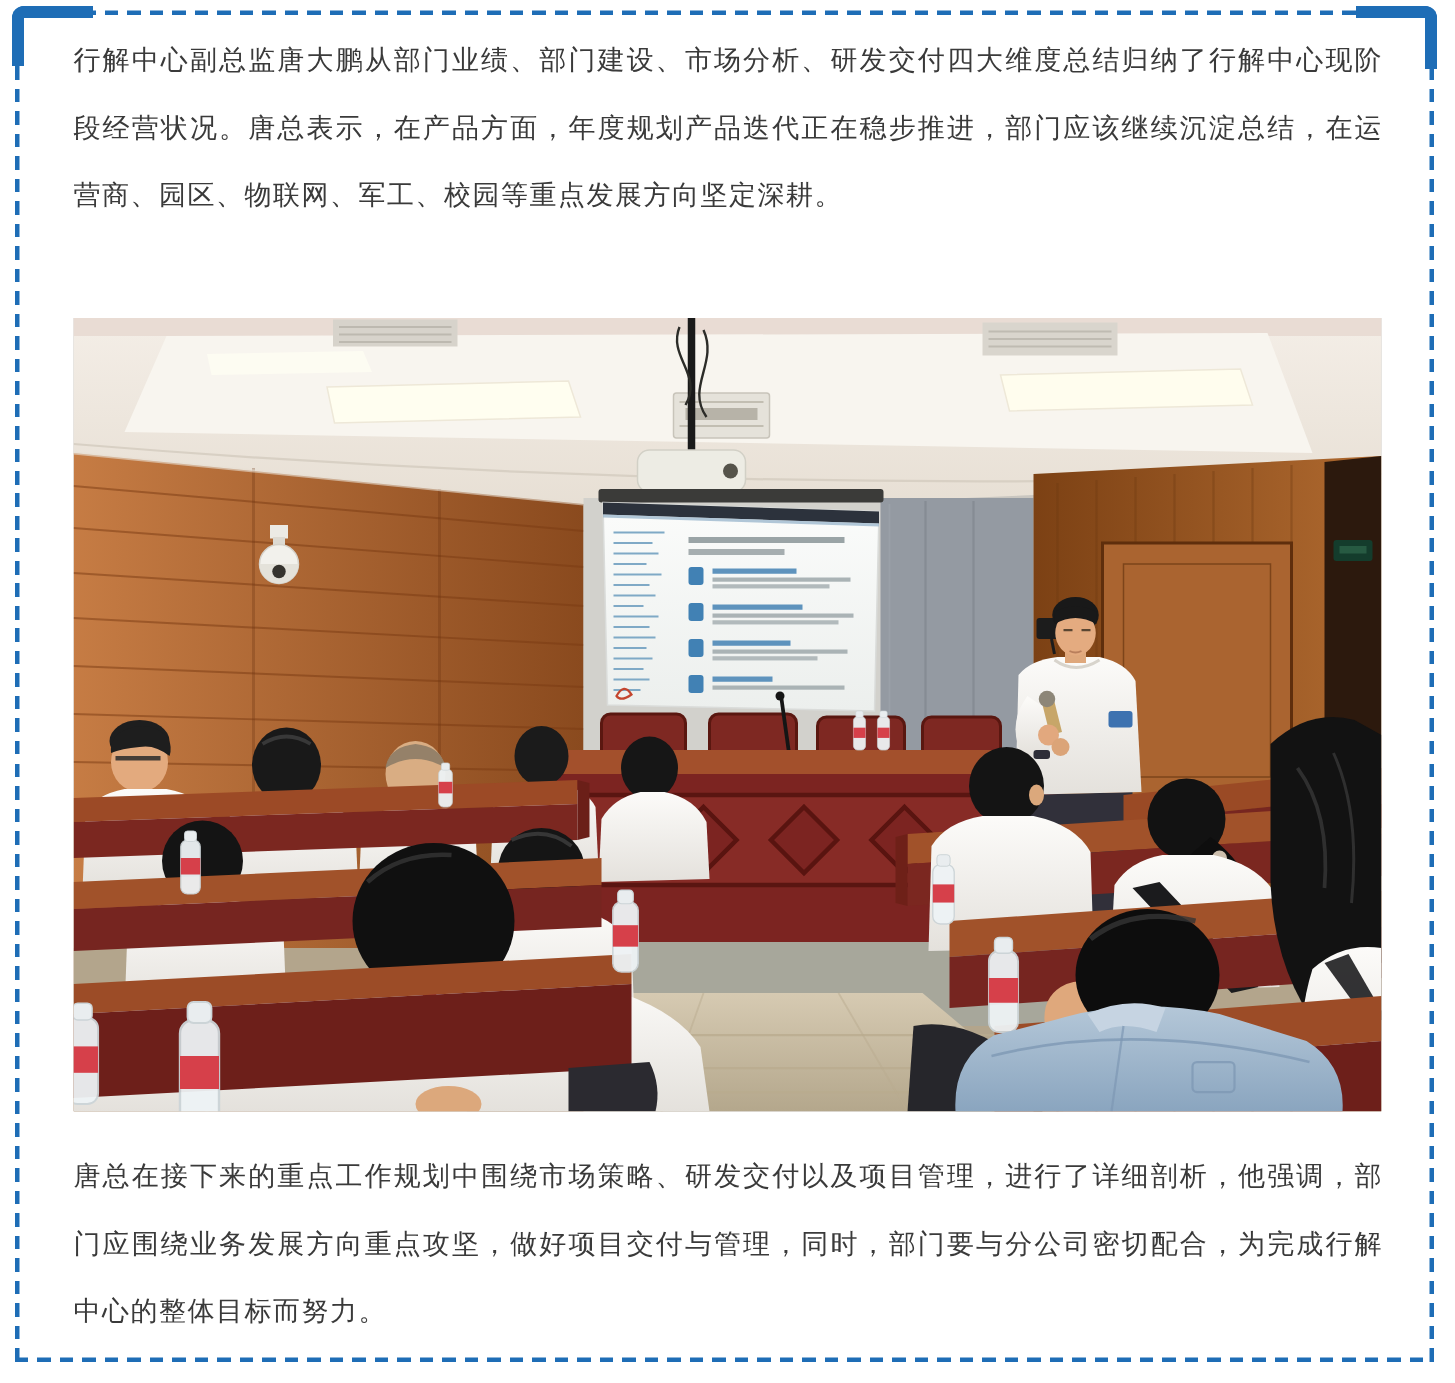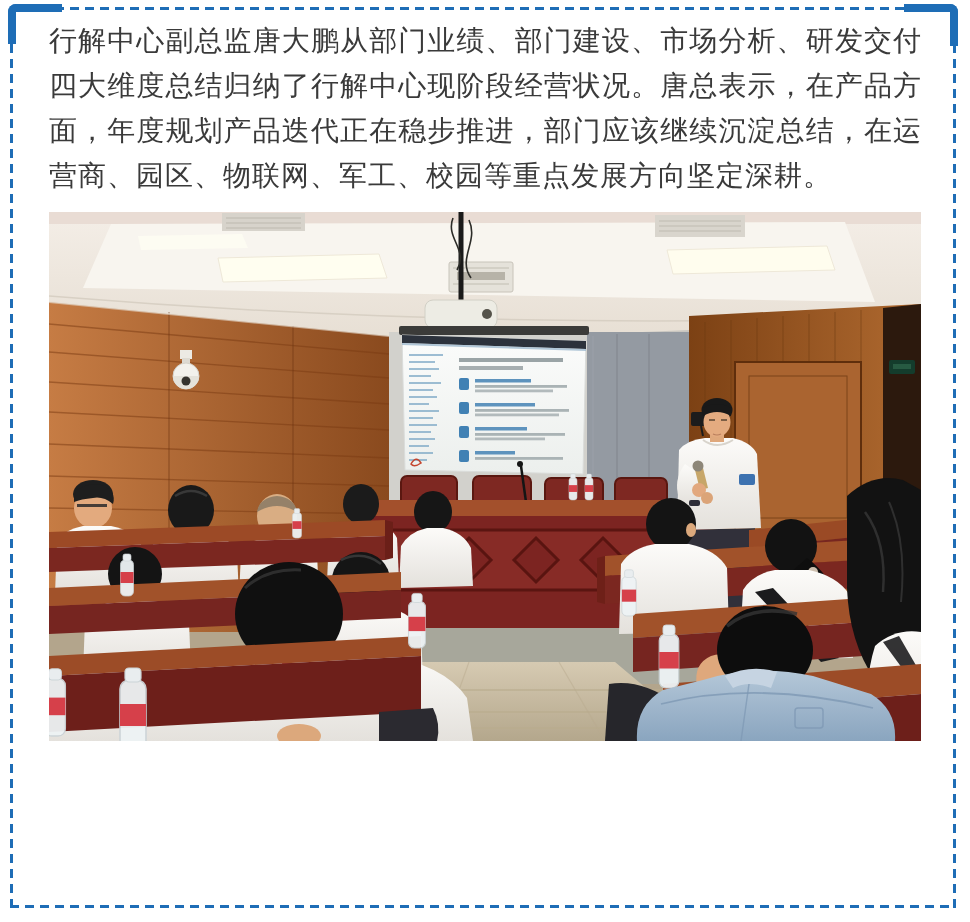--- a/index.html
+++ b/index.html
@@ -20,21 +20,21 @@
   .bracket-tl{
     position:absolute;left:8px;top:4px;width:46px;height:32px;
     border-left:8px solid #1e6db6;border-top:8px solid #1e6db6;border-top-left-radius:8px;
   }
   .bracket-tr{
     position:absolute;right:12px;top:4px;width:46px;height:34px;
     border-right:8px solid #1e6db6;border-top:8px solid #1e6db6;border-top-right-radius:8px;
   }
   .para{
     position:absolute;left:49px;width:873px;
-    font-size:28px;line-height:45px;letter-spacing:1px;color:#3a3a3a;
+    font-size:18px;line-height:45px;letter-spacing:1px;color:#3a3a3a;
     text-align:justify;margin:0;
   }
   #para-top{top:18px;}
   #para-bottom{top:762px;}
   .photo{
     position:absolute;left:49px;top:212px;width:872px;height:529px;
     overflow:hidden;background:#d8d4cd;margin:0;
   }
   .photo svg{display:block;width:872px;height:529px;}
 </style>
@@ -314,14 +314,15 @@
         <path d="M678,414 Q706,392 748,402" stroke="#343434" stroke-width="3.5" fill="none" opacity="0.8"></path>
         <path d="M588,529 Q586,494 614,478 L654,468 Q706,452 764,464 L822,482 Q848,498 846,529 Z" fill="url(#gDenim)"></path>
         <path d="M676,464 Q702,452 728,460 L722,476 Q700,468 684,476 Z" fill="#c6d4e2"></path>
         <path d="M612,492 Q708,468 824,496" stroke="#7e98b4" stroke-width="1.8" fill="none" opacity="0.8"></path>
         <rect x="746" y="496" width="28" height="20" rx="3" fill="none" stroke="#7e98b4" stroke-width="1.5" opacity="0.8"></rect>
         <path d="M700,472 L692,529" stroke="#7e98b4" stroke-width="1.5" opacity="0.7"></path>
       </g>
     </svg>
   </figure>
 
+  <p class="para" id="para-bottom">唐总在接下来的重点工作规划中围绕市场策略、研发交付以及项目管理，进行了详细剖析，他强调，部门应围绕业务发展方向重点攻坚，做好项目交付与管理，同时，部门要与分公司密切配合，为完成行解中心的整体目标而努力。</p>
 
 </div>
 
 </body></html>

